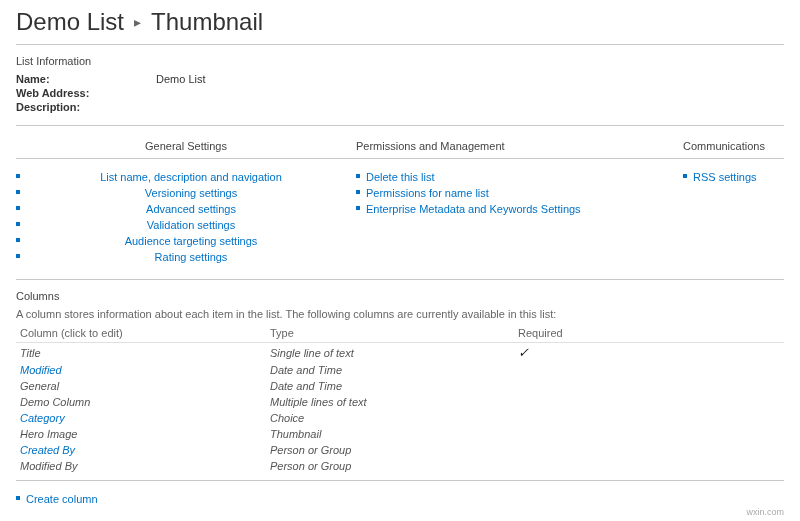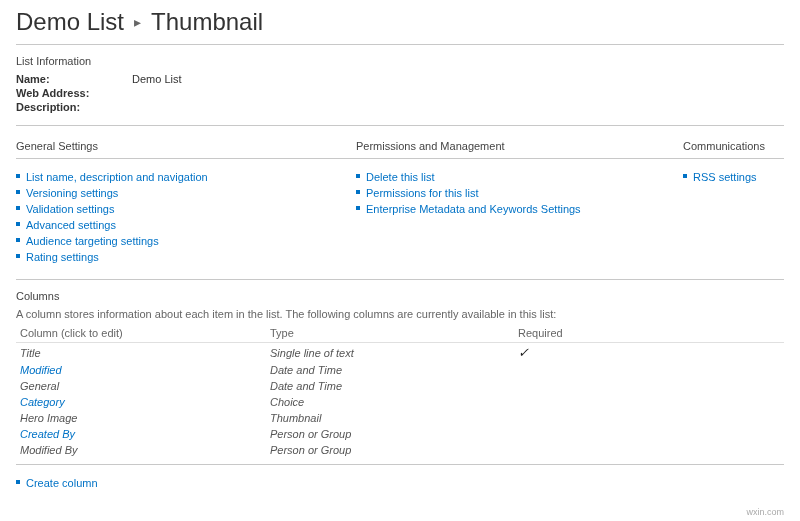--- a/index.html
+++ b/index.html
@@ -37,27 +37,27 @@
     border: none;
     border-top: 1px solid #c8c8c8;
     margin: 2px 0 10px 0;
   }
   .section-title {
     font-size: 11px;
     color: #444;
     margin: 4px 0 6px 0;
   }
   .info-row { display: flex; margin-bottom: 2px; }
-  .info-label { width: 116px; font-weight: bold; color: #333; }
+  .info-label { width: 140px; font-weight: bold; color: #333; }
   .info-value { color: #333; }
   .settings-cols {
     display: flex;
     margin-top: 6px;
   }
-  .col-general { width: 340px; }
+  .col-general { width: 340px; text-align: center; }
   .col-perm { width: 327px; }
   .col-comm { flex: 1; }
   ul.linklist { list-style: none; margin: 4px 0 0 0; padding: 0; }
   ul.linklist li {
     padding: 1px 0 1px 10px;
     position: relative;
     line-height: 14px;
   }
   ul.linklist li::before {
     content: "";
@@ -129,32 +129,32 @@
 
 <hr class="sep" style="margin-top:12px">
 
 <div class="settings-cols">
   <div class="col-general">
     <div class="section-title">General Settings</div>
     <hr class="sep">
     <ul class="linklist">
       <li><a class="link">List name, description and navigation</a></li>
       <li><a class="link">Versioning settings</a></li>
+      <li><a class="link">Advanced settings</a></li>
       <li><a class="link">Validation settings</a></li>
-      <li><a class="link">Advanced settings</a></li>
       <li><a class="link">Audience targeting settings</a></li>
       <li><a class="link">Rating settings</a></li>
     </ul>
   </div>
   <div class="col-perm">
     <div class="section-title">Permissions and Management</div>
     <hr class="sep">
     <ul class="linklist">
       <li><a class="link">Delete this list</a></li>
-      <li><a class="link">Permissions for this list</a></li>
+      <li><a class="link">Permissions for name list</a></li>
       <li><a class="link">Enterprise Metadata and Keywords Settings</a></li>
     </ul>
   </div>
   <div class="col-comm">
     <div class="section-title">Communications</div>
     <hr class="sep">
     <ul class="linklist">
       <li><a class="link">RSS settings</a></li>
     </ul>
   </div>
@@ -183,20 +183,25 @@
         <td class="c-name"><a class="link">Modified</a></td>
         <td class="c-type">Date and Time</td>
         <td class="c-req"></td>
       </tr>
       <tr>
         <td class="c-name">General</td>
         <td class="c-type">Date and Time</td>
         <td class="c-req"></td>
       </tr>
       <tr>
+        <td class="c-name">Demo Column</td>
+        <td class="c-type">Multiple lines of text</td>
+        <td class="c-req"></td>
+      </tr>
+      <tr>
         <td class="c-name"><a class="link">Category</a></td>
         <td class="c-type">Choice</td>
         <td class="c-req"></td>
       </tr>
       <tr>
         <td class="c-name">Hero Image</td>
         <td class="c-type">Thumbnail</td>
         <td class="c-req"></td>
       </tr>
       <tr>

